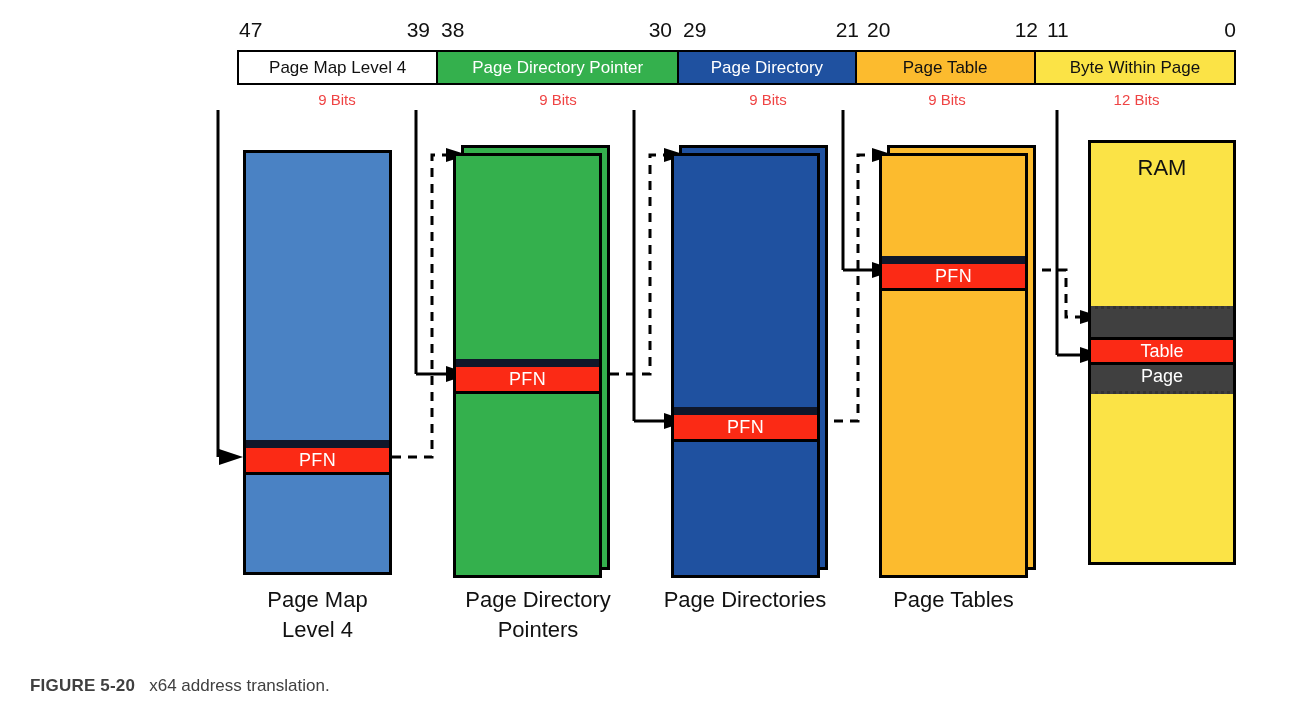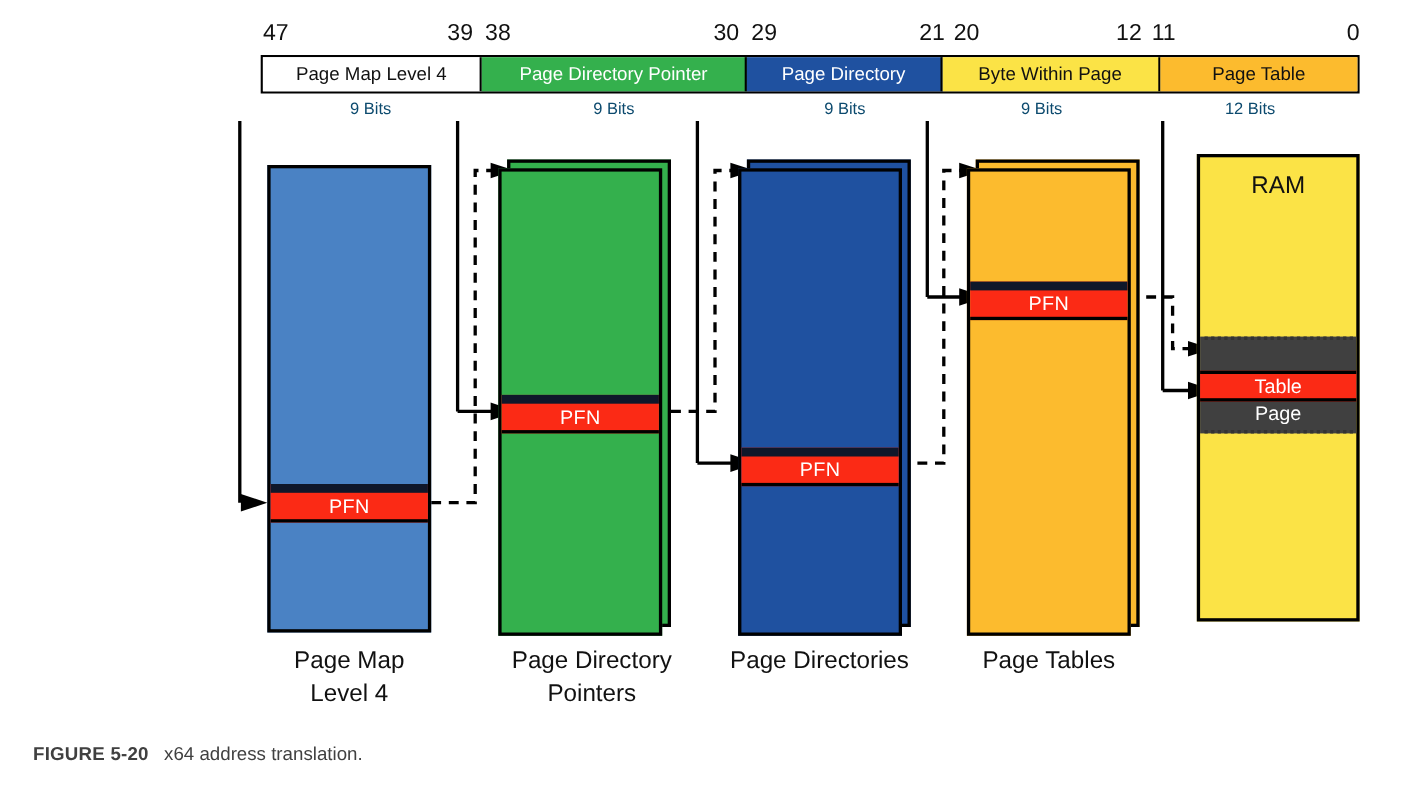--- a/index.html
+++ b/index.html
@@ -58,21 +58,21 @@
   .addr-field:last-child { border-right: none; }
 
   
   .bits-label {
     position: absolute;
     font-size: 15px;
     line-height: 1;
     top: 92px;
     text-align: center;
     white-space: nowrap;
-    color: #0c4a6e;
+    color: #ef4444;
   }
 
   
   .col-shadow {
     position: absolute;
     box-sizing: border-box;
     border: 3px solid #000;
   }
   .col {
     position: absolute;
@@ -188,22 +188,22 @@
       <div class="bit-tick l" style="left: 867px;">20</div>
       <div class="bit-tick r" style="left: 978px; width: 60px;">12</div>
       <div class="bit-tick l" style="left: 1047px;">11</div>
       <div class="bit-tick r" style="left: 1176px; width: 60px;">0</div>
     </div>
 
   <div class="addr-bar" id="addr-bar">
       <div class="addr-field" style="width: 200px; background: rgb(255, 255, 255); color: rgb(17, 17, 17);">Page Map Level 4</div>
       <div class="addr-field" style="width: 242px; background: rgb(52, 176, 77); color: rgb(255, 255, 255);">Page Directory Pointer</div>
       <div class="addr-field" style="width: 178px; background: rgb(31, 81, 160); color: rgb(255, 255, 255);">Page Directory</div>
+      <div class="addr-field" style="width: 180px; background: rgb(252, 187, 46); color: rgb(17, 17, 17);">Page Table</div>
       <div class="addr-field" style="width: 199px; background: rgb(251, 227, 70); color: rgb(17, 17, 17);">Byte Within Page</div>
-      <div class="addr-field" style="width: 180px; background: rgb(252, 187, 46); color: rgb(17, 17, 17);">Page Table</div>
     </div>
 
   <div id="bits-labels">
       <div class="bits-label" style="left: 237px; width: 200px;">9 Bits</div>
       <div class="bits-label" style="left: 437px; width: 242px;">9 Bits</div>
       <div class="bits-label" style="left: 679px; width: 178px;">9 Bits</div>
       <div class="bits-label" style="left: 857px; width: 180px;">9 Bits</div>
       <div class="bits-label" style="left: 1037px; width: 199px;">12 Bits</div>
     </div>
 

